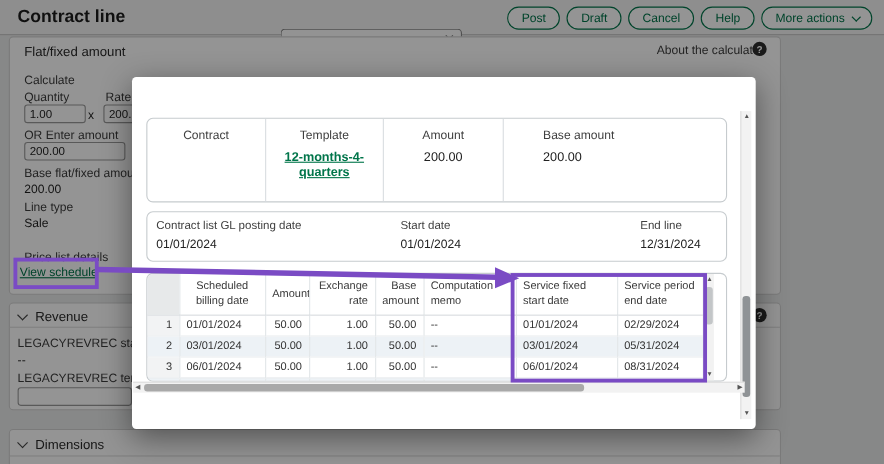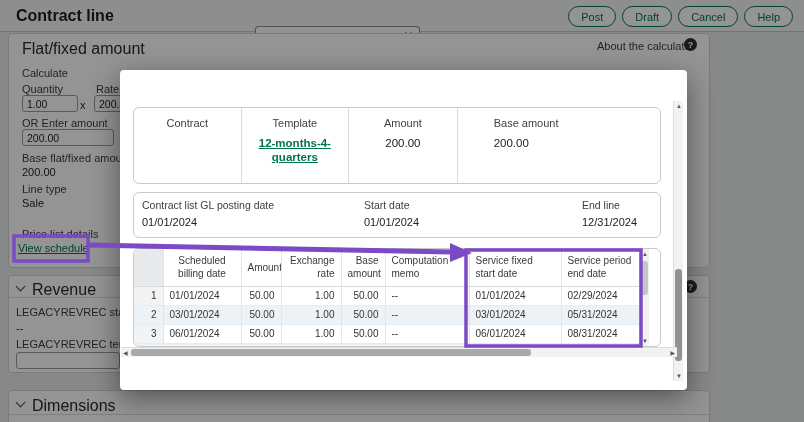--- a/index.html
+++ b/index.html
@@ -15,21 +15,21 @@
   .chev { width:6px; height:6px; border-right:1.5px solid #00754a; border-bottom:1.5px solid #00754a; transform:rotate(45deg) translateY(-2px); display:inline-block; }
 
   
   .card { position:absolute; background:#ffffff; border:1px solid #d2d2d2; border-radius:4px; z-index:1; }
   .main-card { left:8px; top:33px; width:702px; height:235px; }
   .revenue-card { left:8px; top:275px; width:702px; height:98px; }
   .dims-card { left:8px; top:390px; width:702px; height:40px; }
 
   .lbl { position:absolute; font-size:11px; color:#3d3d3d; white-space:nowrap; }
   .val { position:absolute; font-size:11px; color:#1f1f1f; white-space:nowrap; }
-  .sec-title { position:absolute; font-size:16px; color:#2a2a2a; }
+  .sec-title { position:absolute; font-size:12px; color:#2a2a2a; }
   .field-input { position:absolute; height:17px; border:1px solid #9a9a9a; border-radius:3px; font-size:10.5px; color:#222; padding:0 4px; background:#fff; font-family:"Liberation Sans",sans-serif; }
   .green-link { color:#00754a; text-decoration:underline; font-size:11px; cursor:pointer; position:absolute; white-space:nowrap; }
   .help-dot { position:absolute; width:13px; height:13px; border-radius:50%; background:#2e2e2e; color:#fff; font-size:9px; font-weight:bold; display:flex; align-items:center; justify-content:center; }
   .sec-chev { position:absolute; width:7px; height:7px; border-right:1.6px solid #444; border-bottom:1.6px solid #444; transform:rotate(45deg); }
   .divider { position:absolute; height:1px; background:#dcdcdc; }
   .partial-select { position:absolute; left:255px; top:26px; width:165px; height:8px; border:1px solid #8a8a8a; border-bottom:none; border-radius:4px 4px 0 0; background:#fdfdfd; z-index:1; }
   .partial-select .mini-chev { position:absolute; right:8px; top:3px; width:5px; height:5px; border-right:1.3px solid #777; border-bottom:1.3px solid #777; transform:rotate(45deg); }
 
   
   .overlay { position:absolute; inset:0; background:rgba(0,0,0,0.42); z-index:5; }
@@ -90,20 +90,24 @@
           <span>Post</span>
         </button>
       <button class="pill">
           <span>Draft</span>
         </button>
       <button class="pill">
           <span>Cancel</span>
         </button>
       <button class="pill">
           <span>Help</span>
+        </button>
+      <button class="pill">
+          <span>More actions</span>
+          <span class="chev"></span>
         </button>
     </div>
   </div>
 
   <div class="partial-select">
       <span class="mini-chev"></span>
     </div>
 
   <div class="card main-card"></div>
   <div class="sec-title" style="left:22px; top:40px; z-index:2;">Flat/fixed amount</div>

